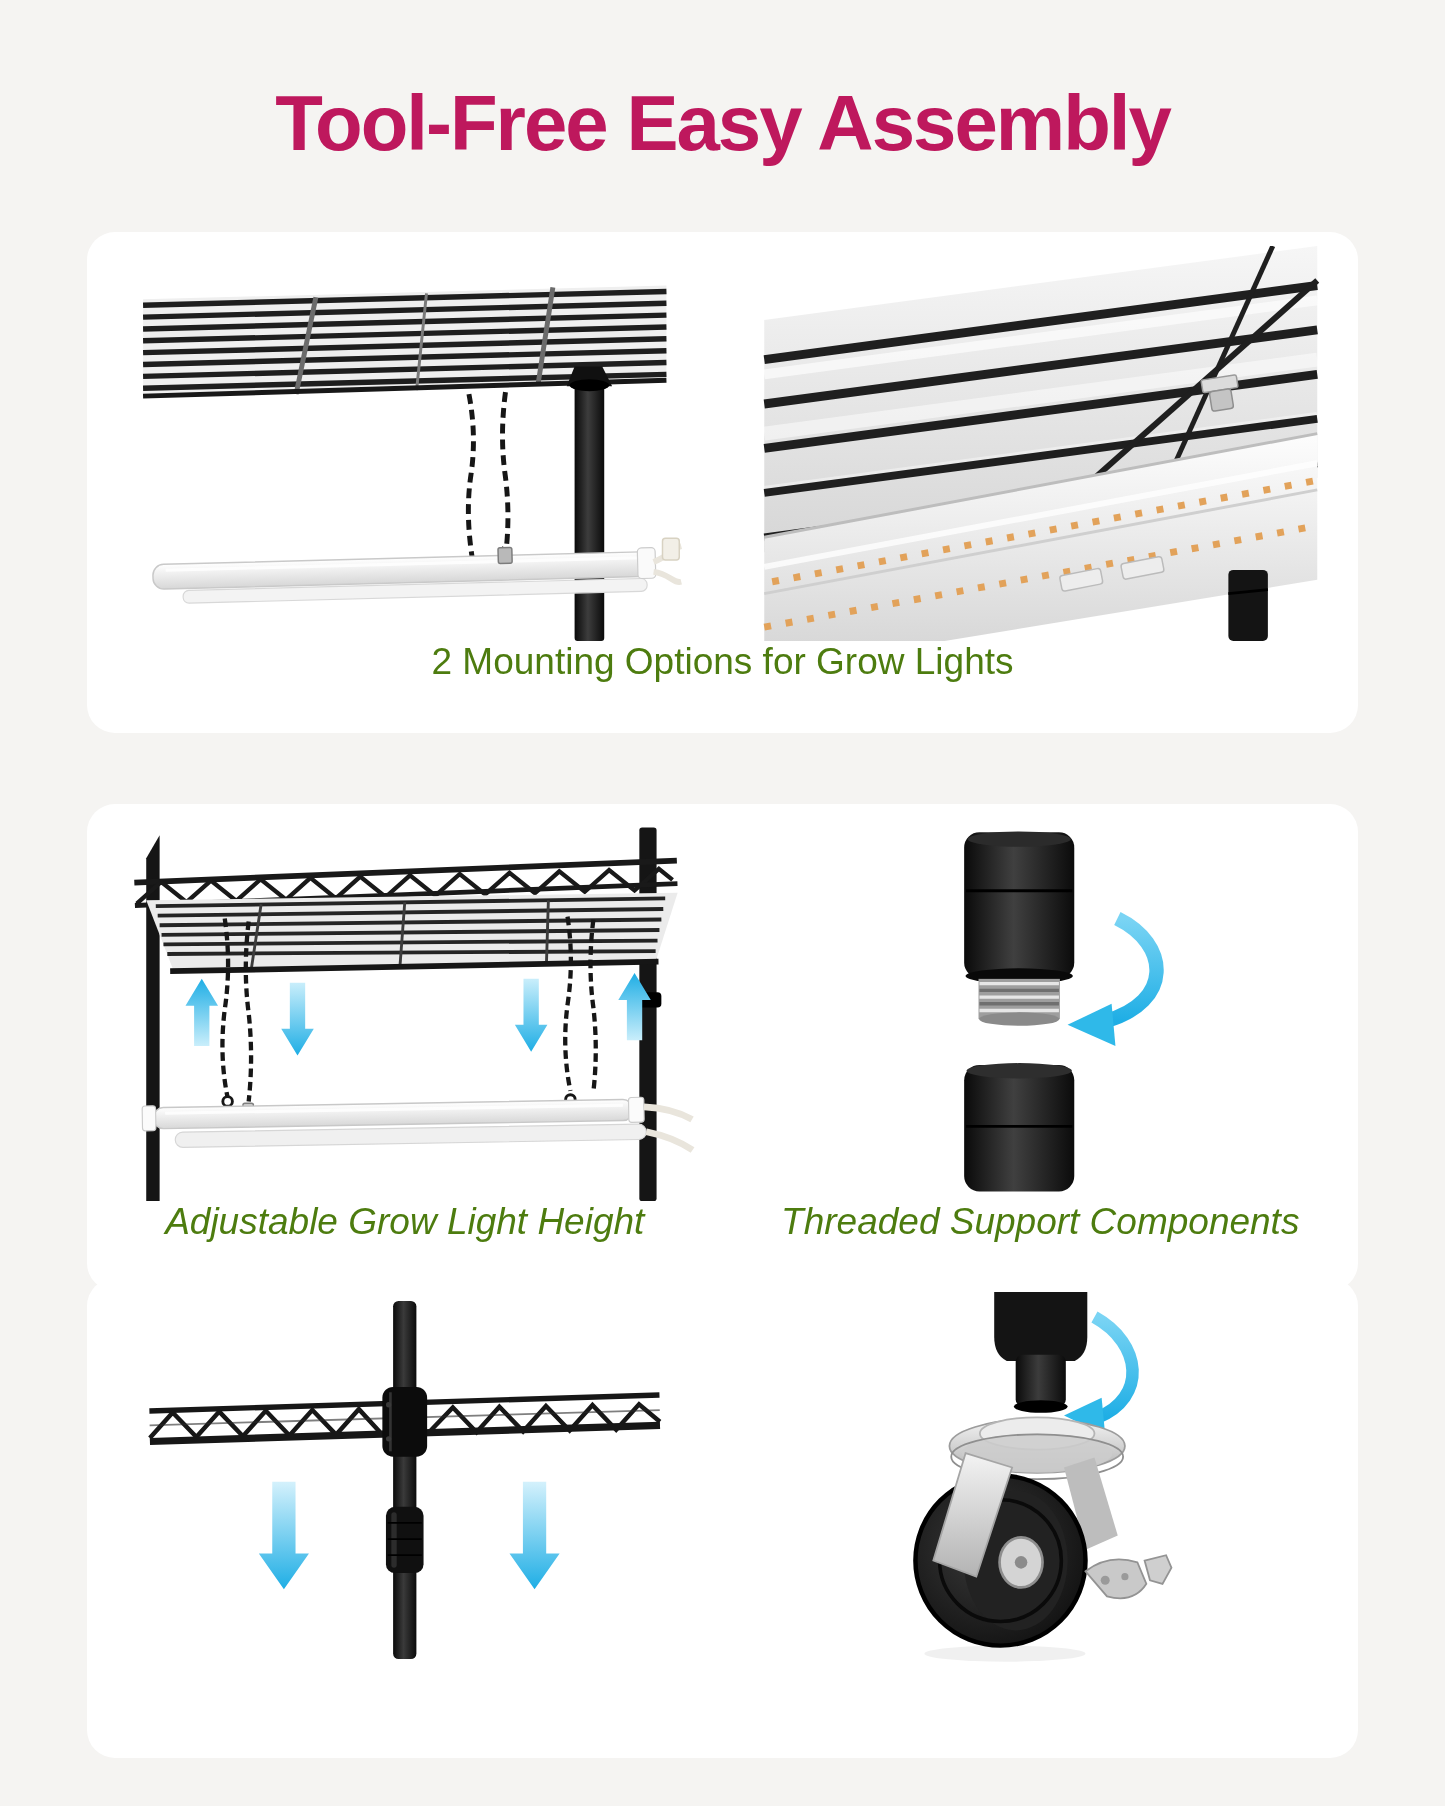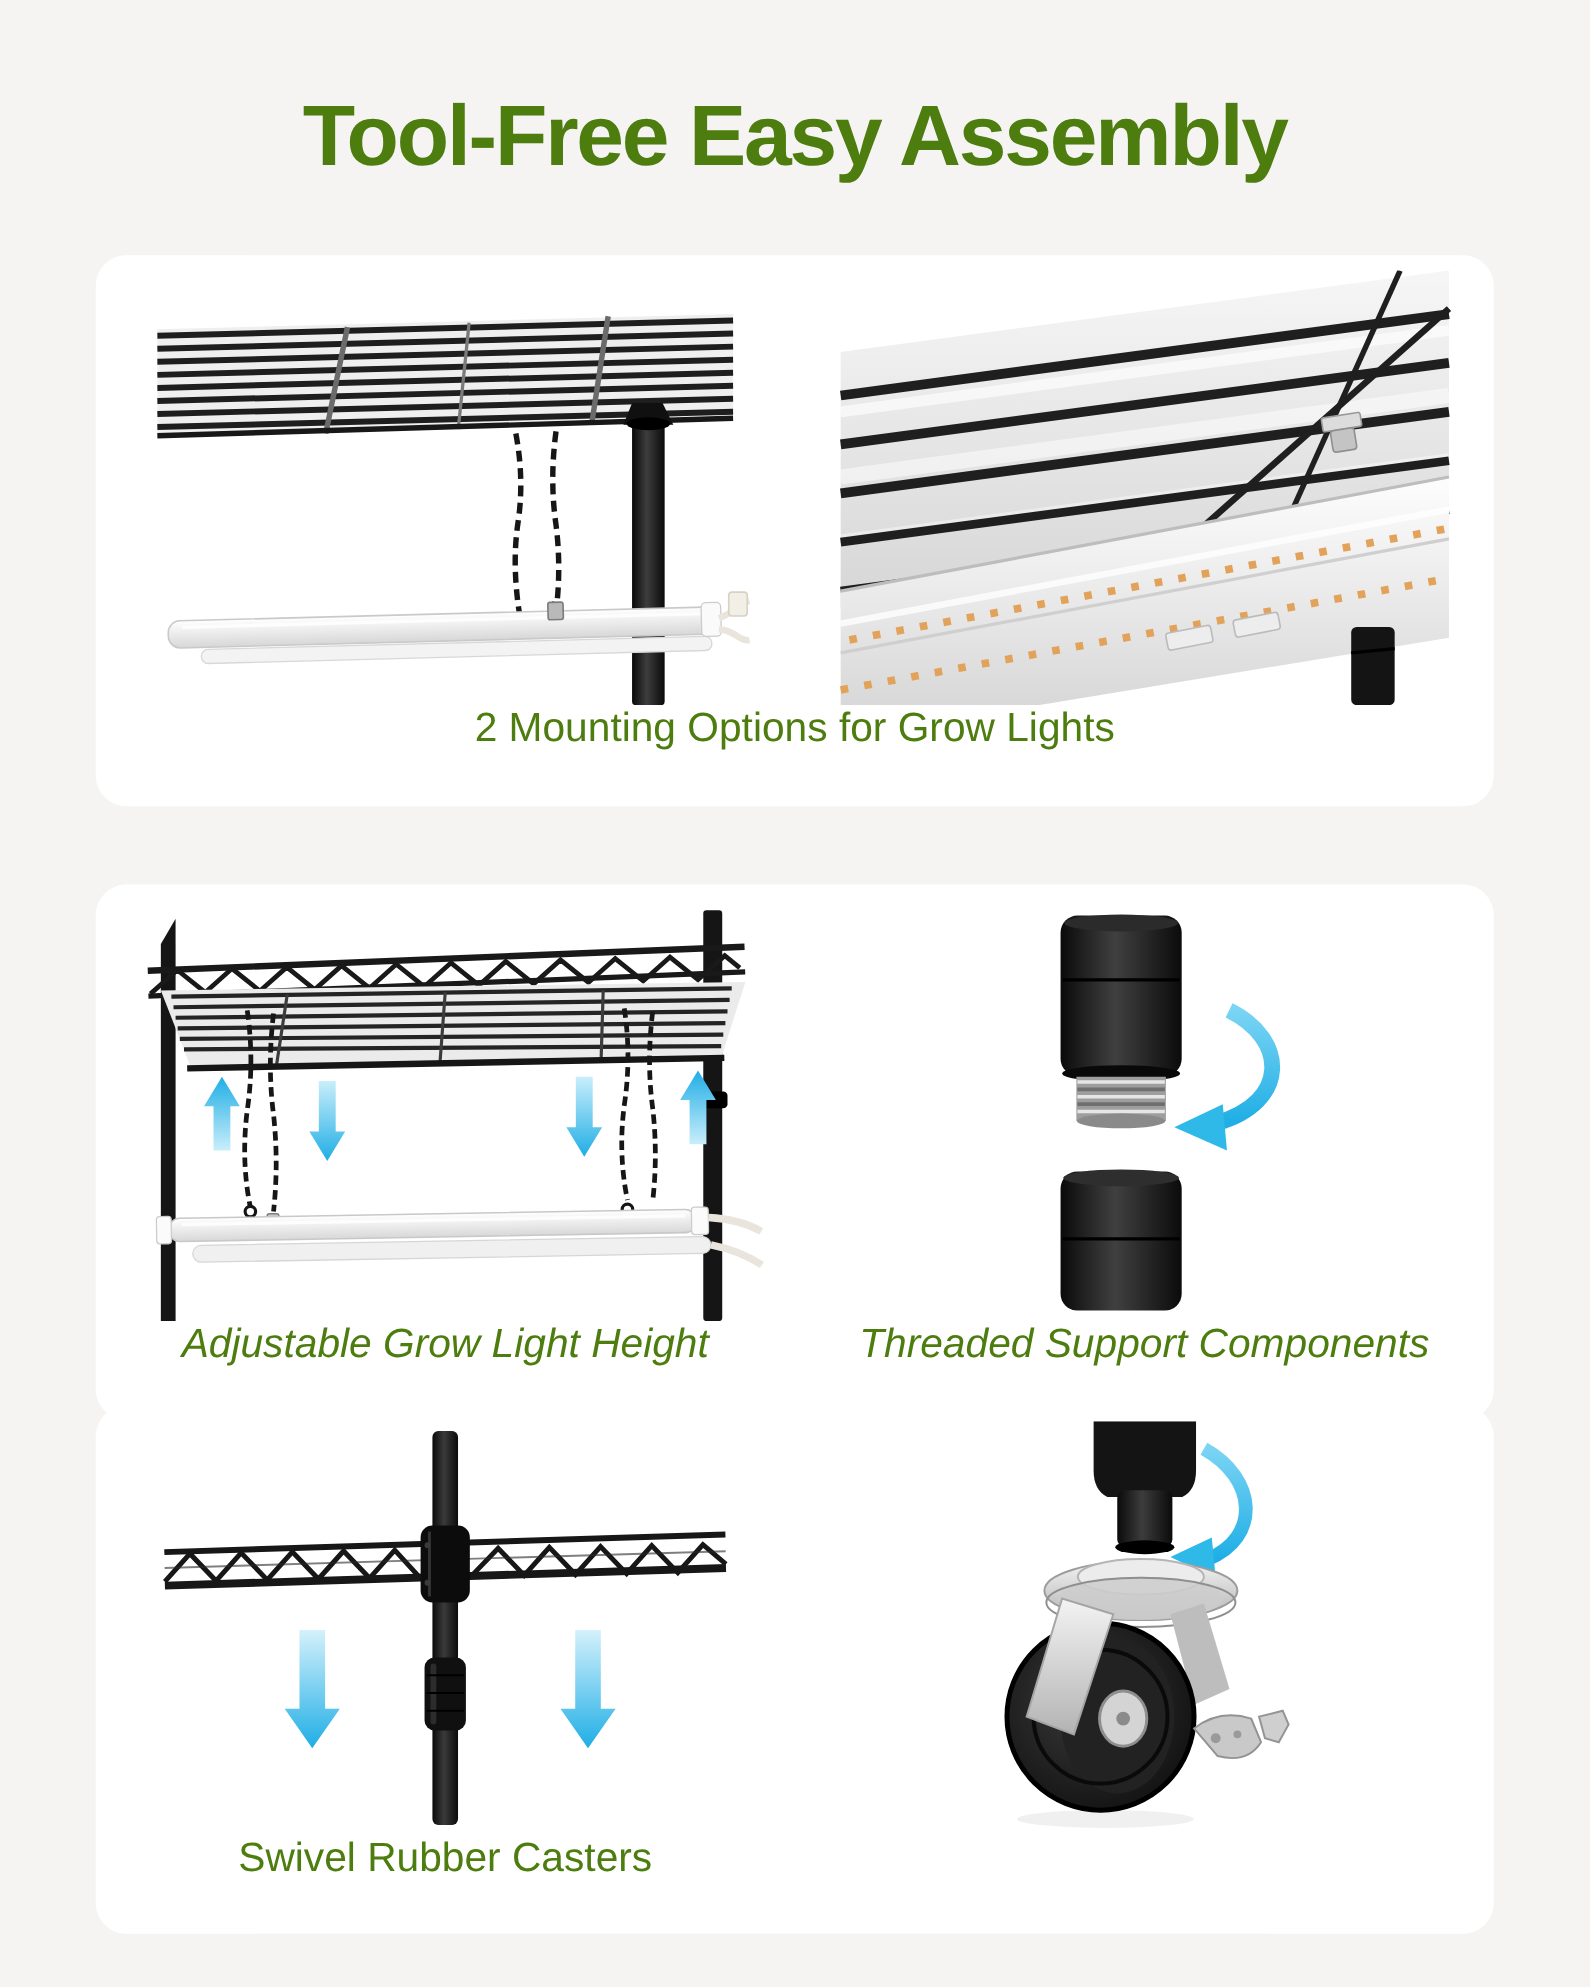--- a/index.html
+++ b/index.html
@@ -14,21 +14,21 @@
   .title {
     position: absolute;
     top: 84px;
     left: 0;
     width: 100%;
     margin: 0;
     text-align: center;
     font-size: 78px;
     font-weight: 700;
     letter-spacing: -2px;
-    color: #4d7c0f;
+    color: #be185d;
     line-height: 1;
   }
   .card {
     position: absolute;
     left: 87px;
     width: 1271px;
     background: #FFFFFF;
     border-radius: 28px;
     display: grid;
     grid-template-columns: 1fr 1fr;
@@ -377,16 +377,15 @@
         </g>
         <g>
           <path d="M330,312 q26,-20 58,-10 l10,24 q-14,22 -44,14 z" fill="#c9c9c9" stroke="#939393" stroke-width="2"></path>
           <path d="M396,300 l24,-6 6,14 -10,18 -14,-4 z" fill="#cfcfcf" stroke="#949494" stroke-width="2"></path>
           <circle cx="352" cy="322" r="5" fill="#9a9a9a"></circle>
           <circle cx="374" cy="318" r="4" fill="#9a9a9a"></circle>
         </g>
       </svg>
     </div>
 
-    <div class="caption">Swivel Rubber Casters</div>
   </section>
 
 </div>
 
 </body></html>

